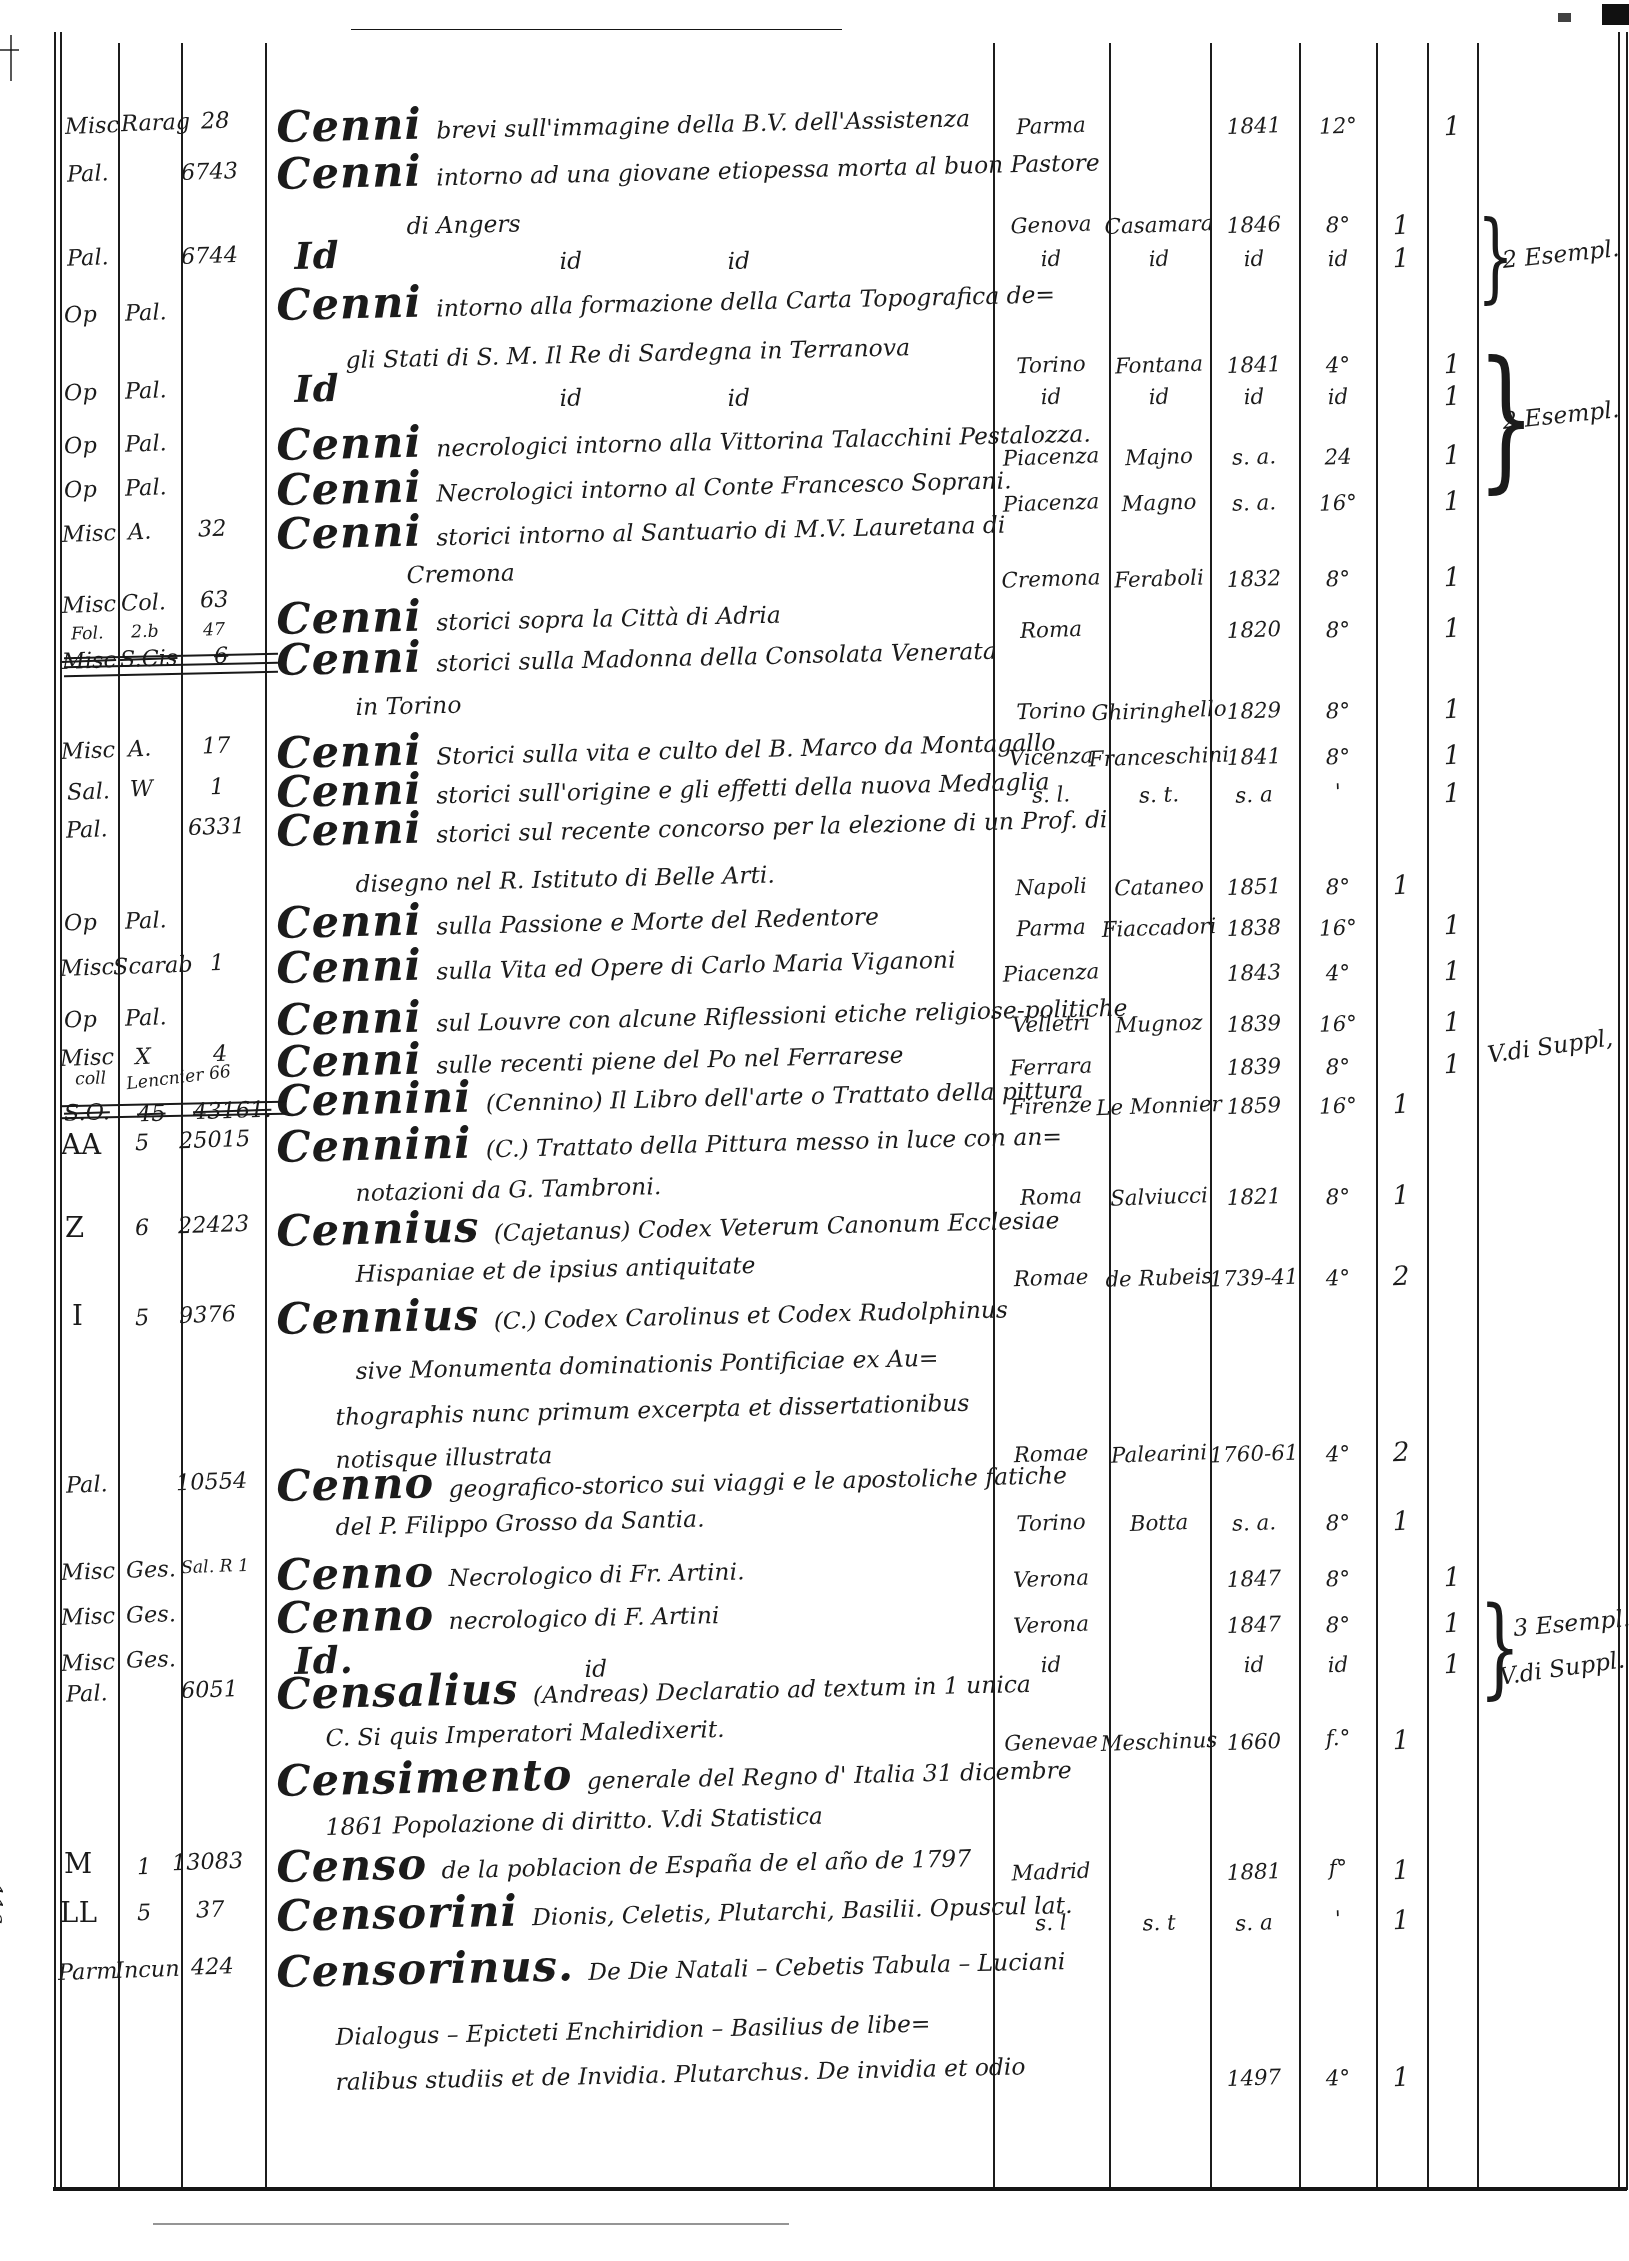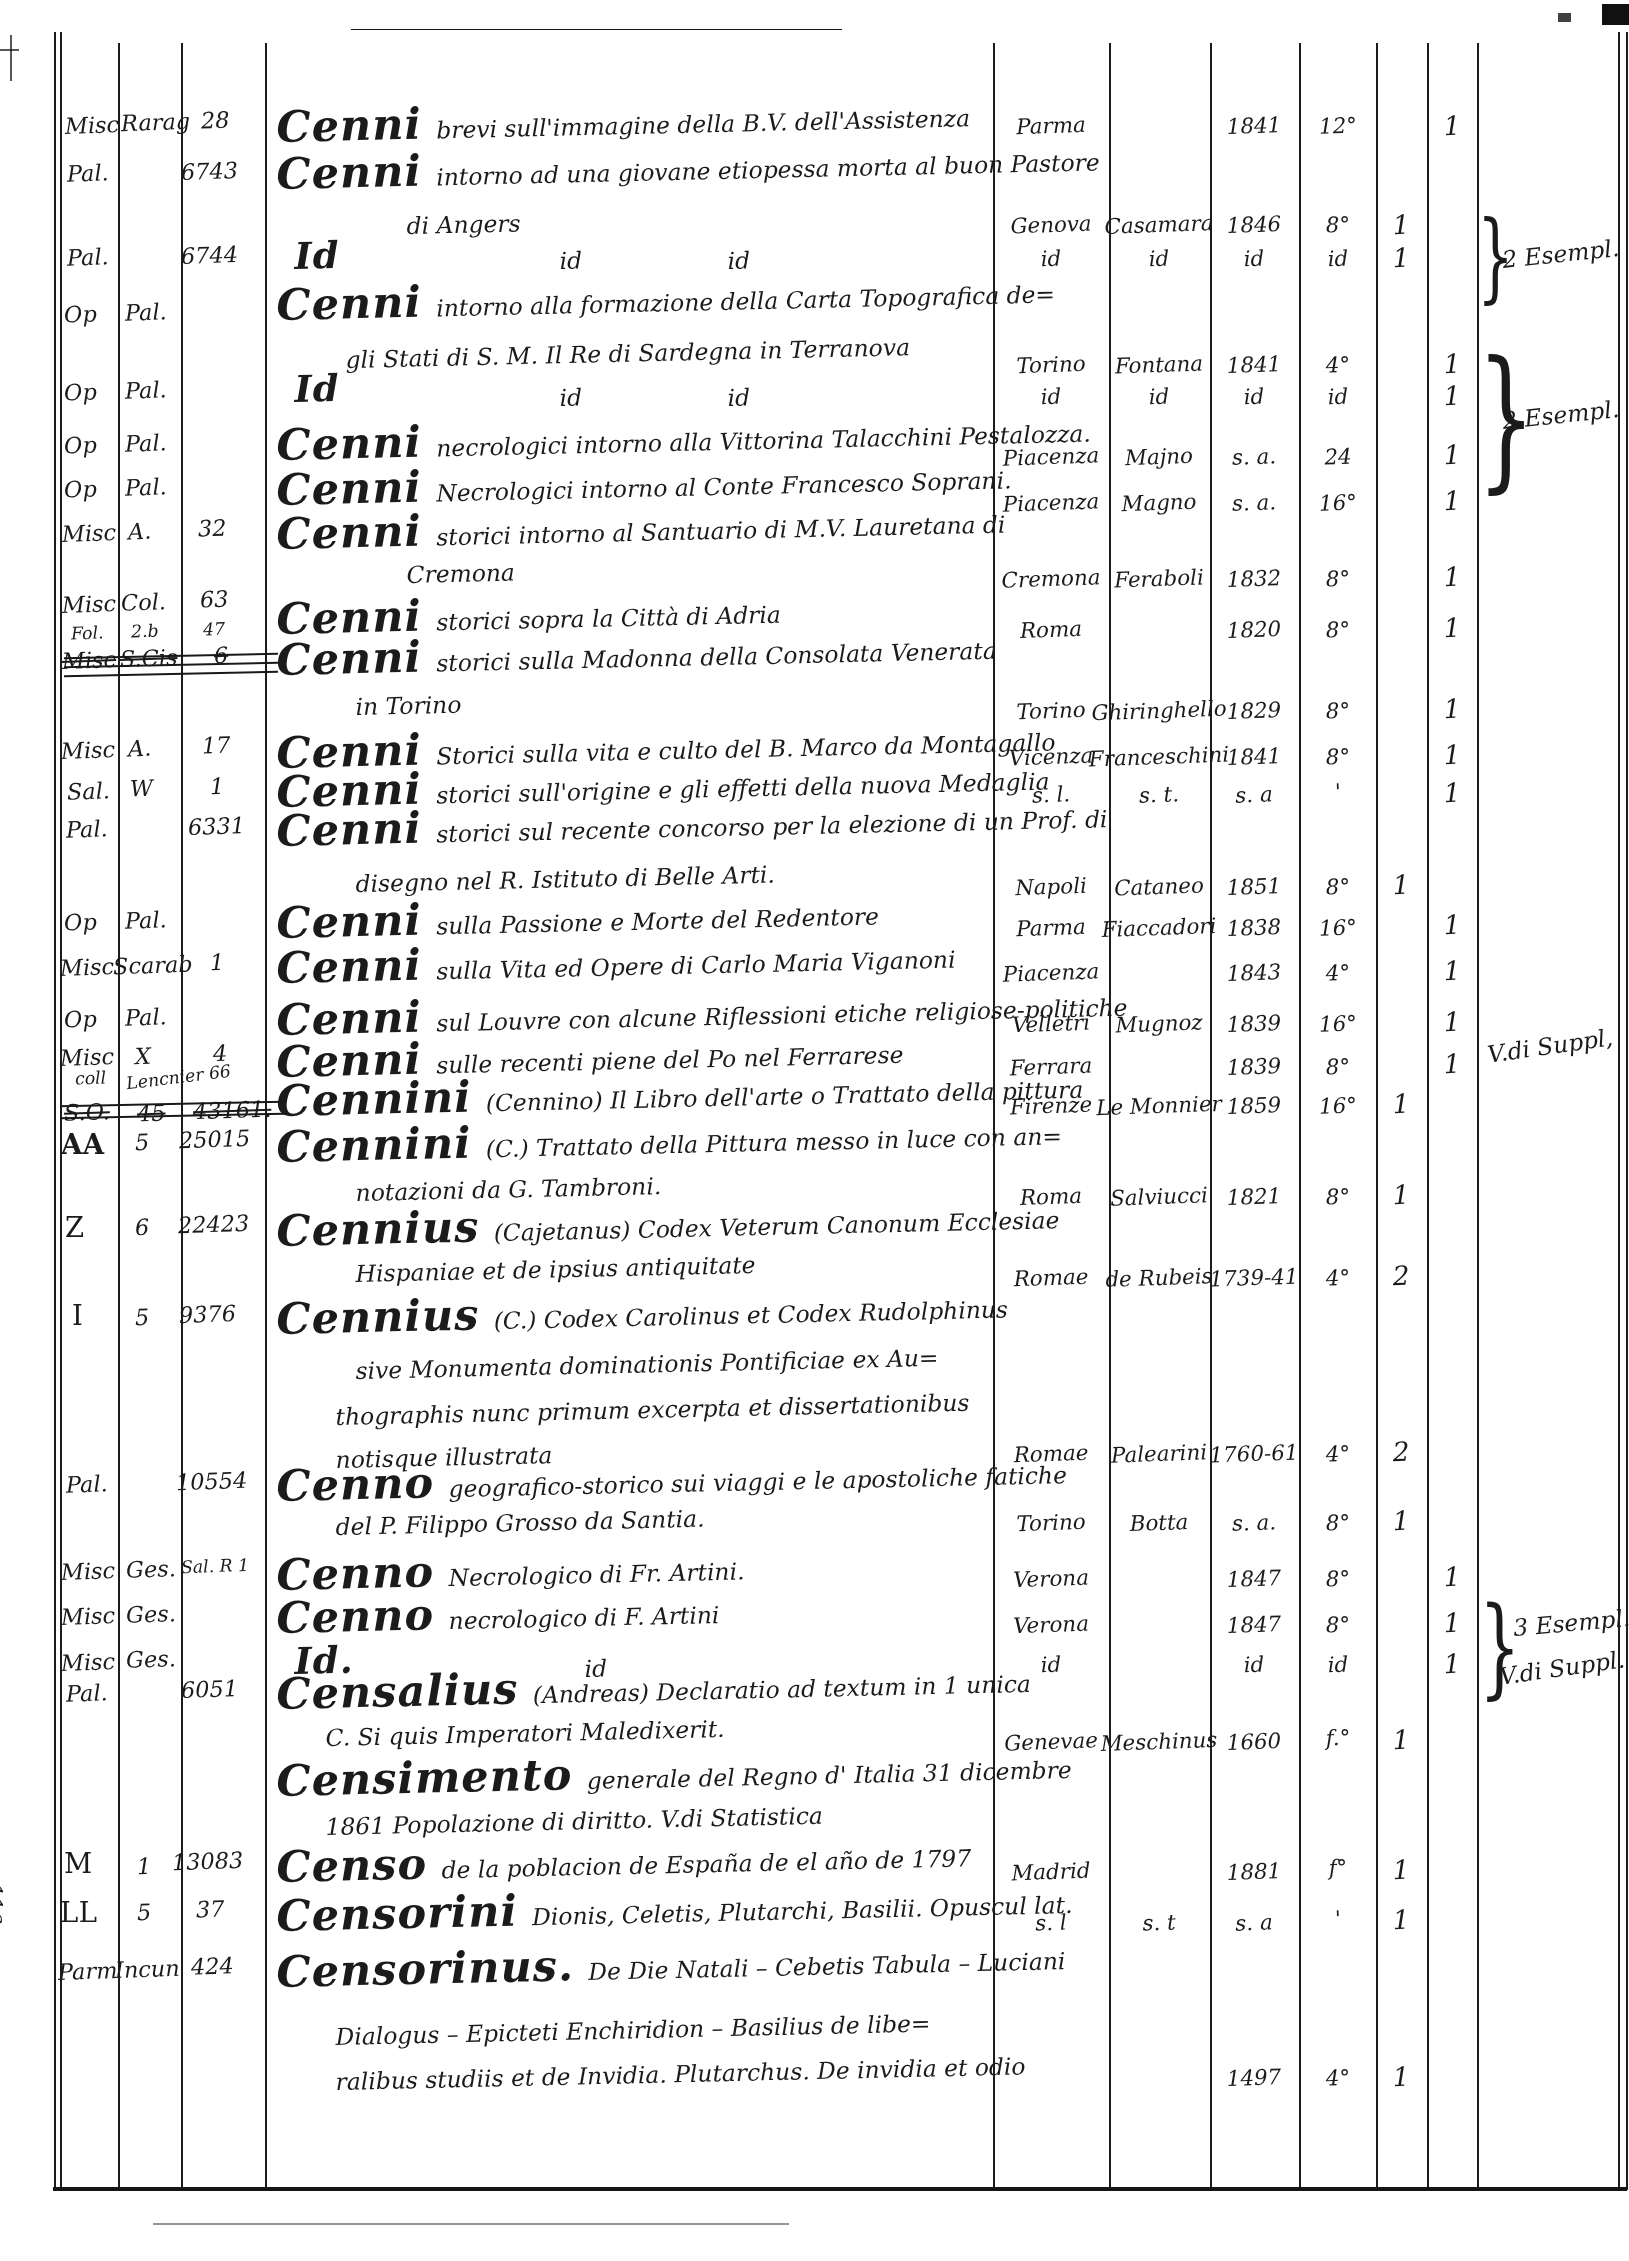--- a/index.html
+++ b/index.html
@@ -312,21 +312,21 @@
       <div class="cell" style="left: 1254px; top: 1093px;">1859</div>
       <div class="cell" style="left: 1338px; top: 1093px;">16°</div>
       <div class="cell copies" style="left: 1401px; top: 1088px;">1</div>
     </div>
     <div>
       <div class="line" style="left: 277px; top: 1122px;">
         <span class="head">Cennini</span>
         <span class="rest">(C.) Trattato della Pittura messo in luce con an=</span>
       </div>
       <div class="cont" style="left: 356px; top: 1179px;">notazioni da G. Tambroni.</div>
-      <div class="code print" style="left: 61px; top: 1128px; font-weight: bold;">AA</div>
+      <div class="code print" style="left: 61px; top: 1128px;">AA</div>
       <div class="code" style="left: 135px; top: 1129px;">5</div>
       <div class="code" style="left: 179px; top: 1126px;">25015</div>
       <div class="cell" style="left: 1051px; top: 1184px;">Roma</div>
       <div class="cell" style="left: 1159px; top: 1184px;">Salviucci</div>
       <div class="cell" style="left: 1254px; top: 1184px;">1821</div>
       <div class="cell" style="left: 1338px; top: 1184px;">8°</div>
       <div class="cell copies" style="left: 1401px; top: 1179px;">1</div>
     </div>
     <div>
       <div class="line" style="left: 277px; top: 1206px;">

